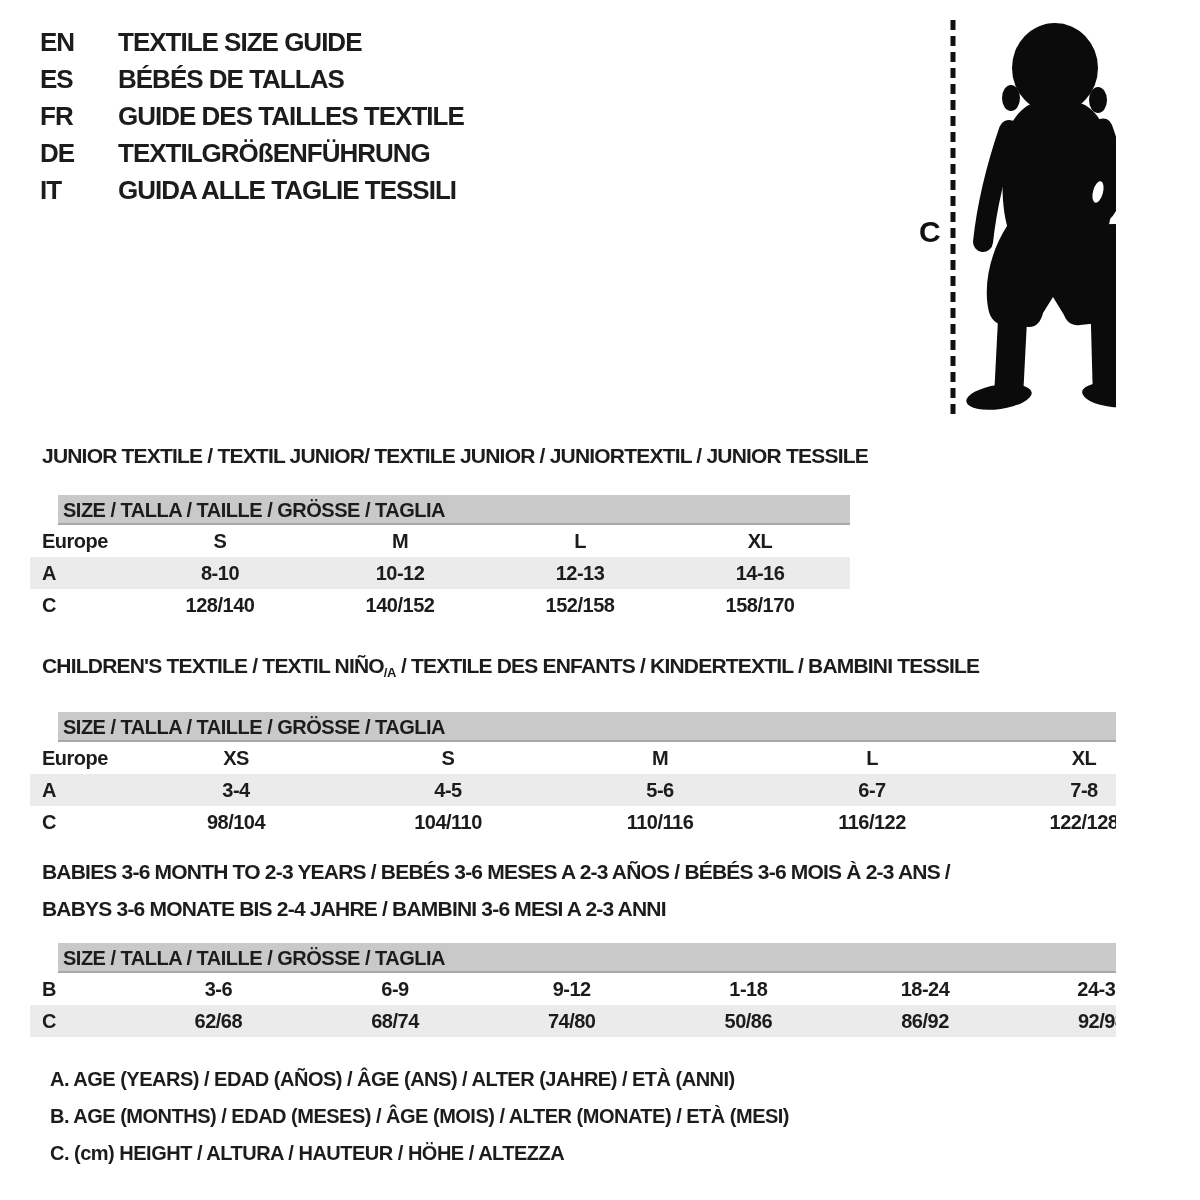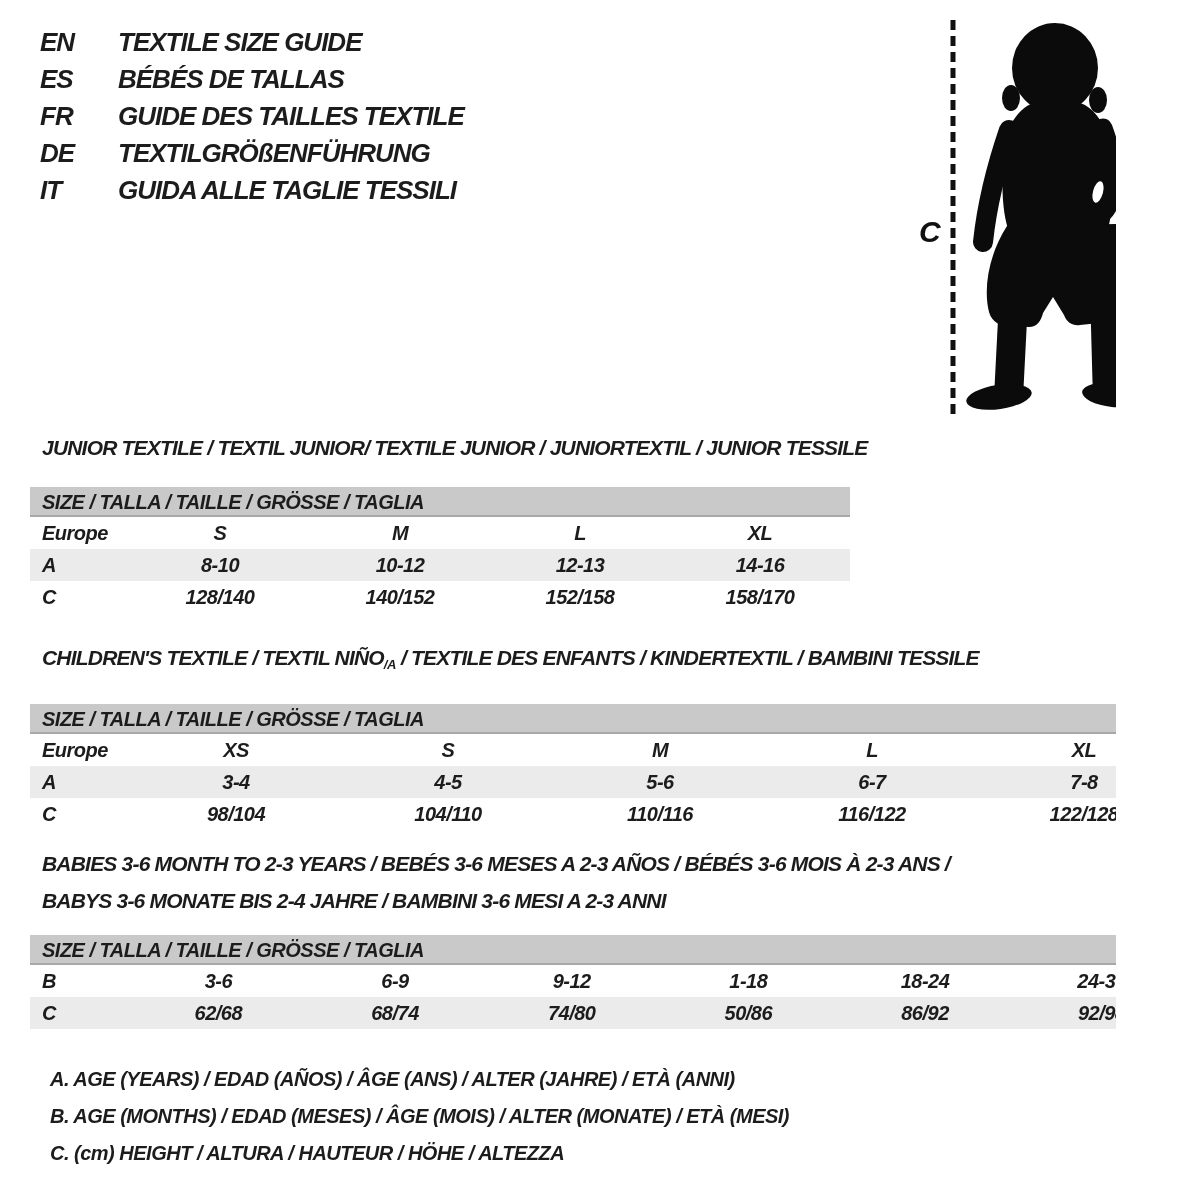--- a/index.html
+++ b/index.html
@@ -2,44 +2,44 @@
 <html><head>
 <meta charset="utf-8">
 <style>
   html,body { margin:0; padding:0; }
   body {
     width:1200px; height:1200px; background:#ffffff;
     font-family:"Liberation Sans","DejaVu Sans",sans-serif;
     color:#1c1c1c; font-weight:700;
     -webkit-font-smoothing:antialiased;
   }
-  .page { position:relative; width:1116px; height:1200px; overflow:hidden; background:#fff;font-style:italic; }
+  .page { position:relative; width:1116px; height:1200px; overflow:hidden; background:#fff; }
 
   
   .langs { position:absolute; left:40px; top:24px; }
   .lang-row { display:flex; align-items:center; height:37px; font-size:26px; letter-spacing:-1px; white-space:nowrap; }
   .lang-code { width:78px; flex:0 0 78px; }
 
   
   .figure { position:absolute; left:905px; top:10px; width:250px; height:410px; }
   .figure svg { display:block; }
   .measure-text { font-family:"Liberation Sans","DejaVu Sans",sans-serif; font-weight:700; font-size:30px; fill:#111; }
 
   
   .section { position:absolute; left:30px; width:1160px; }
   #sec-junior   { top:431px; }
   #sec-children { top:641px; }
   #sec-babies   { top:841px; }
-  .sec-title { font-size:21px; line-height:25px; letter-spacing:-0.8px; margin:4px 0 27px 12px; white-space:nowrap; }
+  .sec-title { font-size:21px; line-height:25px; letter-spacing:-0.8px; margin:12px 0 27px 12px; white-space:nowrap; }
   #sec-babies .sec-title { white-space:normal; line-height:37px; margin-bottom:16px; }
   .sub-a { font-size:13px; vertical-align:-4px; letter-spacing:-0.5px; }
 
   .table { width:1160px; font-size:20px; letter-spacing:-0.5px; }
   .table.narrow { width:820px; }
-  .size-bar { height:30px; line-height:30px; background:#c9c9c9; border-bottom:2px solid #a8a8a8; padding-left:12px; box-sizing:border-box; }
+  .size-bar { height:30px; line-height:30px; background:#c9c9c9; border-bottom:2px solid #a8a8a8; padding-left:5px; box-sizing:border-box;margin-left:28px; }
   .trow { display:flex; height:32px; line-height:32px;align-items:center; }
   .table > div:nth-child(3) { background:#ebebeb; }
   .rlabel { width:100px; flex:0 0 100px; padding-left:12px; box-sizing:border-box; }
   .val { flex:1; text-align:center; }
 
   
   .legend { position:absolute; left:40px; top:1061px; font-size:20px; letter-spacing:-0.5px;margin-left:10px; }
   .legend-line { height:37px; line-height:37px; white-space:nowrap; }
 </style>
 </head>

